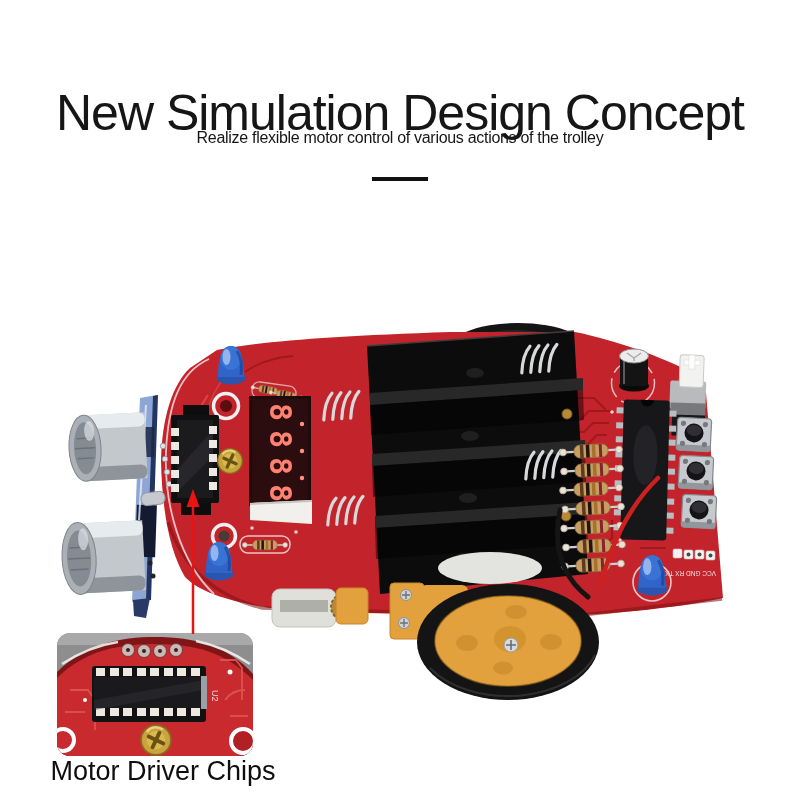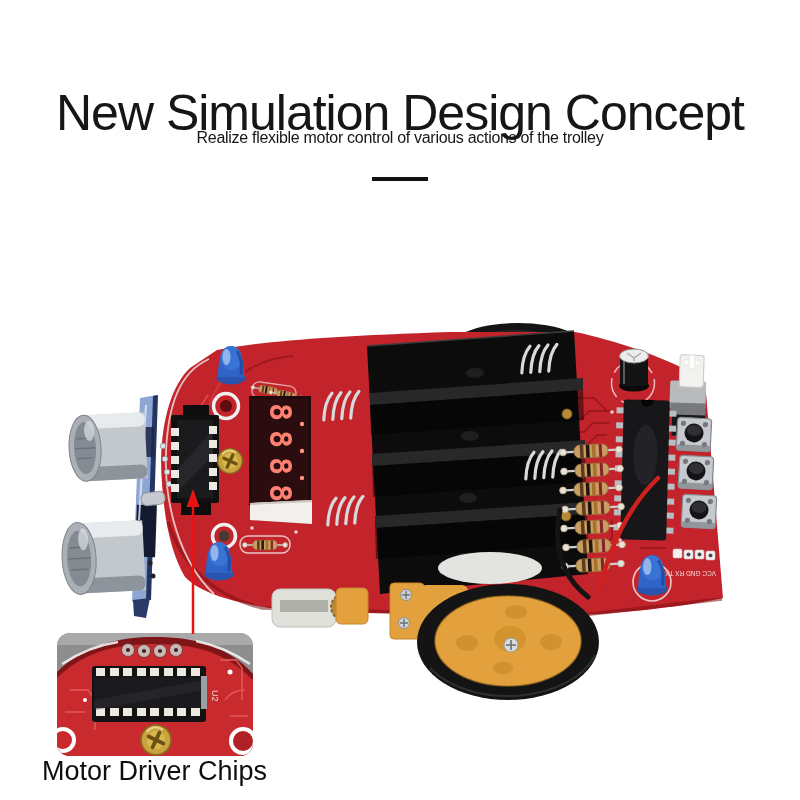--- a/index.html
+++ b/index.html
@@ -6,21 +6,21 @@
   body{background:var(--c-background,#fff);font-family:"Liberation Sans",sans-serif;}
   .canvas{position:relative;width:800px;height:800px;background:var(--c-background,#fff);overflow:hidden;margin:0 auto;}
   .title{position:absolute;left:0;right:0;top:50px;text-align:center;font-size:50px;font-weight:400;
          letter-spacing:-1px;color:var(--c-title-text,#161616);}
   .subtitle{position:absolute;left:0;right:0;top:129px;text-align:center;font-size:16px;font-weight:500;
          letter-spacing:-0.3px;color:var(--c-title-text,#161616);}
   .divider{position:absolute;left:372px;top:177px;width:56px;height:4px;background:var(--c-divider,#111);}
   .description{position:absolute;left:50%;transform:translateX(-50%);top:193px;width:704px;text-align:center;
          font-size:17px;line-height:1.95;font-weight:500;color:var(--c-description-text,#e8403c);}
   .photo{position:absolute;left:0;top:0;width:800px;height:800px;}
-  .callout{position:absolute;left:42px;top:756px;width:260px;font-size:27px;font-weight:500;
+  .callout{position:absolute;left:33px;top:756px;width:260px;text-align:center;font-size:27px;font-weight:500;
          color:#0e0e0e;letter-spacing:0;}
 </style>
 </head>
 <body>
 
 <div class="canvas">
 
   <h1 class="title">New Simulation Design Concept</h1>
   <div class="subtitle">Realize flexible motor control of various actions of the trolley</div>
   <div class="divider"></div>

